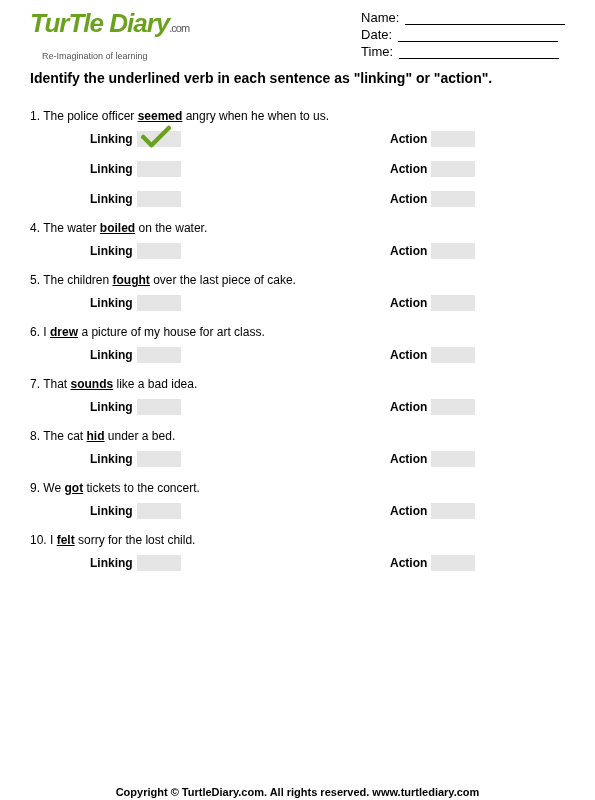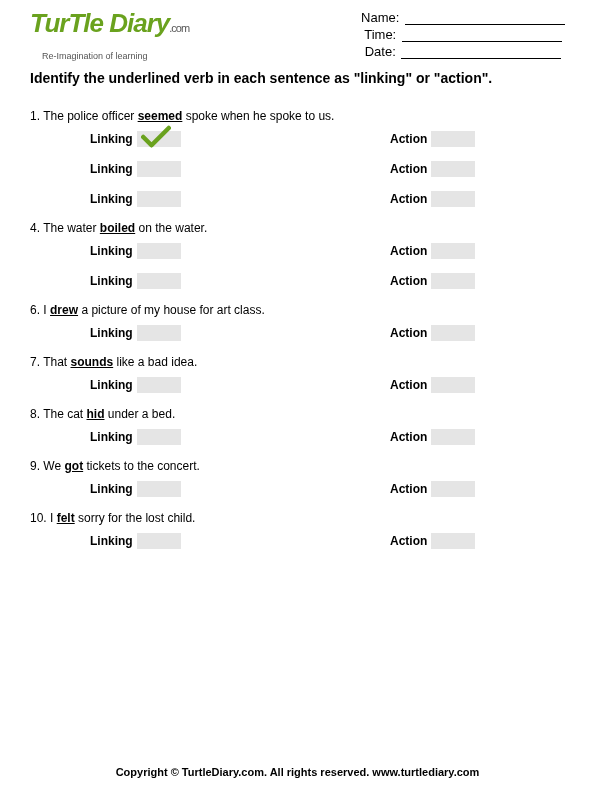--- a/index.html
+++ b/index.html
@@ -35,21 +35,21 @@
     font-size: 11px;
     color: #555;
     font-weight: normal;
   }
   .tagline {
     font-size: 9px;
     color: #555;
     margin-top: 15px;
     margin-left: 12px;
   }
-  .fields { text-align: center; font-size: 13px; }
+  .fields { text-align: left; font-size: 13px; }
   .field-row { margin-bottom: 2px; }
   .field-row .lbl { display: inline-block; }
   .field-line {
     display: inline-block;
     border-bottom: 1px solid #000;
     width: 160px;
     height: 14px;
     vertical-align: bottom;
     margin-left: 2px;
   }
@@ -88,21 +88,21 @@
     background: #e5e5e5;
     position: relative;
   }
   .check {
     position: absolute;
     left: 4px; top: -6px;
     width: 30px; height: 24px;
   }
   .footer {
     position: absolute;
-    bottom: 22px;
+    bottom: 2px;
     width: 535px;
     text-align: center;
     font-size: 11px;
     font-weight: bold;
   }
 </style>
 </head>
 <body>
 
 <div class="header">
@@ -111,35 +111,35 @@
       <span>TurTle Diary</span><span class="dotcom">.com</span>
     </div>
     <div class="tagline">Re-Imagination of learning</div>
   </div>
   <div class="fields">
     <div class="field-row">
       <span class="lbl">Name:</span>
       <span class="field-line"></span>
     </div>
     <div class="field-row">
+      <span class="lbl">Date:</span>
+      <span class="field-line"></span>
+    </div>
+    <div class="field-row">
       <span class="lbl">Time:</span>
       <span class="field-line"></span>
     </div>
-    <div class="field-row">
-      <span class="lbl">Date:</span>
-      <span class="field-line"></span>
-    </div>
   </div>
 </div>
 
 <div class="instructions">Identify the underlined verb in each sentence as "linking" or "action".</div>
 
 <div id="questions">
     <div class="question">
-      <div class="q-text"><span class="num">1.</span> <span>The police officer </span><span class="underlined-verb">seemed</span><span> spoke when he spoke to us.</span></div>
+      <div class="q-text"><span class="num">1.</span> <span>The police officer </span><span class="underlined-verb">seemed</span><span> angry when he when to us.</span></div>
       <div class="answers">
         <div class="ans-col linking">
           <span class="ans-label">Linking</span>
           <span class="ans-box">
             <svg class="check" viewBox="0 0 40 30">
               <path d="M3 15 L14 26 L37 3" stroke="#6aa21e" stroke-width="6" fill="none" stroke-linecap="round" stroke-linejoin="round"></path>
             </svg>
           </span>
         </div>
         <div class="ans-col action">
@@ -179,20 +179,21 @@
           <span class="ans-label">Linking</span>
           <span class="ans-box"></span>
         </div>
         <div class="ans-col action">
           <span class="ans-label">Action</span>
           <span class="ans-box"></span>
         </div>
       </div>
     </div>
     <div class="question">
+      <div class="q-text"><span class="num">5.</span> <span>The children </span><span class="underlined-verb">fought</span><span> over the last piece of cake.</span></div>
       <div class="answers">
         <div class="ans-col linking">
           <span class="ans-label">Linking</span>
           <span class="ans-box"></span>
         </div>
         <div class="ans-col action">
           <span class="ans-label">Action</span>
           <span class="ans-box"></span>
         </div>
       </div>

